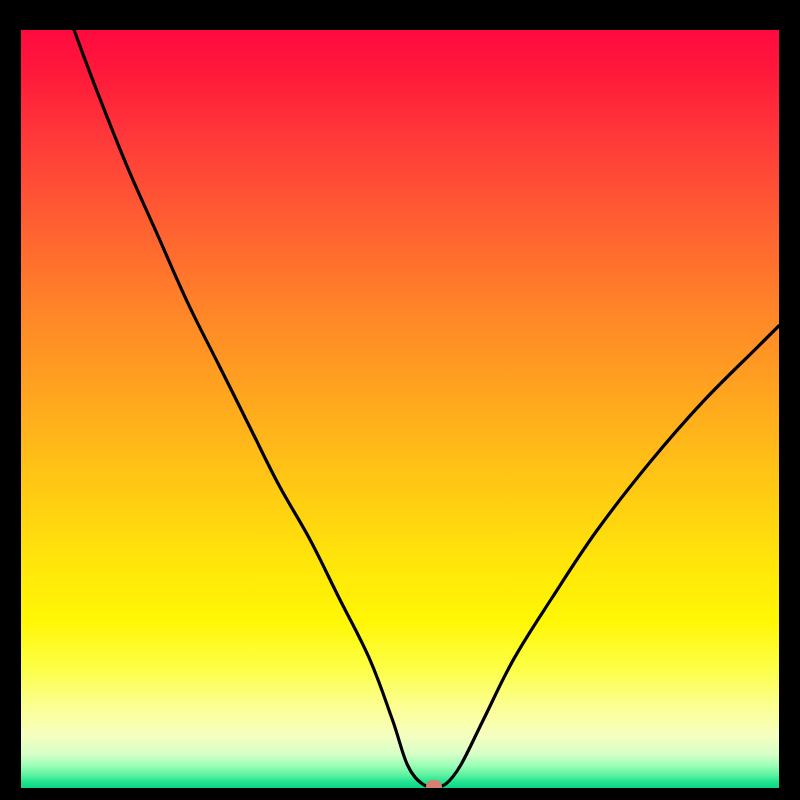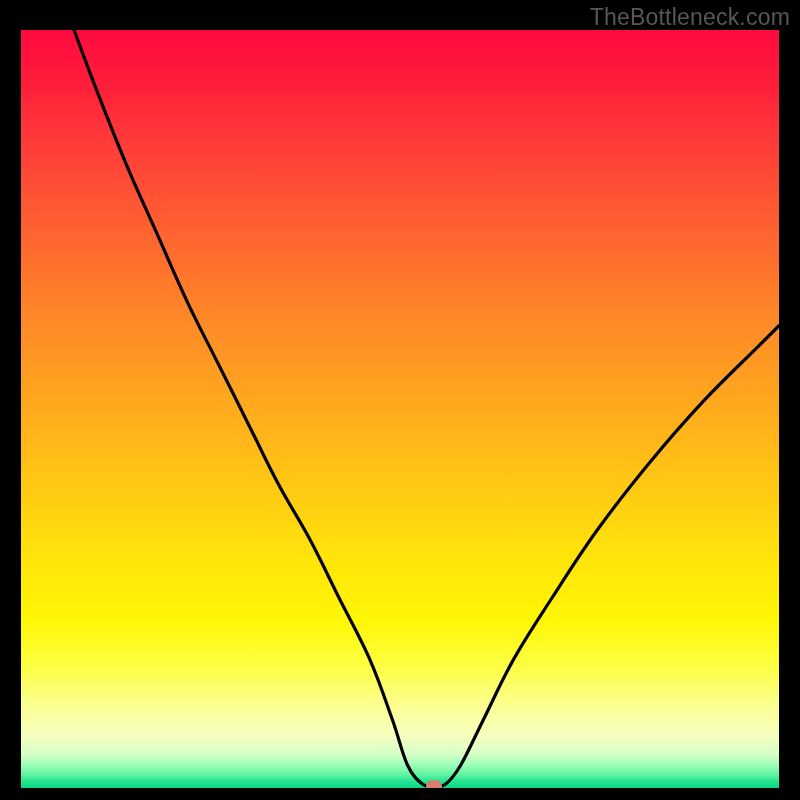--- a/index.html
+++ b/index.html
@@ -86,21 +86,20 @@
     background: #d58171;
     z-index: 3;
     transform: translate(-50%, -50%);
   }
 </style>
 </head>
 <body>
 
 <div class="frame">
 
-  <div class="watermark">TheBottleneck.com</div>
 
   <div class="plot-outer">
     <div class="plot-area">
       <div class="gradient"></div>
 
       <svg class="curve" viewBox="0 0 758 758" preserveAspectRatio="none">
         <path id="curve-path" d="M 53.06 0.00 C 57.15 10.92, 66.25 36.08, 75.80 60.64 C 85.35 85.20, 95.20 110.52, 106.12 136.44 C 117.04 162.36, 125.52 180.10, 136.44 204.66 C 147.36 229.22, 155.84 249.69, 166.76 272.88 C 177.68 296.07, 186.16 311.69, 197.08 333.52 C 208.00 355.35, 216.48 372.33, 227.40 394.16 C 238.32 415.99, 246.80 434.33, 257.72 454.80 C 268.64 475.27, 277.12 487.39, 288.04 507.86 C 298.96 528.33, 307.44 546.67, 318.36 568.50 C 329.28 590.33, 339.13 607.31, 348.68 629.14 C 358.23 650.97, 364.60 670.68, 371.42 689.78 C 378.24 708.88, 381.12 723.66, 386.58 735.26 C 392.04 746.86, 396.96 750.53, 401.74 754.21 C 406.52 757.89, 409.02 755.73, 413.11 755.73 C 417.20 755.73, 419.70 757.89, 424.48 754.21 C 429.26 750.53, 432.82 746.86, 439.64 735.26 C 446.46 723.66, 452.83 708.88, 462.38 689.78 C 471.93 670.68, 480.42 650.97, 492.70 629.14 C 504.98 607.31, 515.59 591.69, 530.60 568.50 C 545.61 545.31, 558.34 524.84, 576.08 500.28 C 593.82 475.72, 610.04 455.25, 629.14 432.06 C 648.24 408.87, 663.10 391.89, 682.20 371.42 C 701.30 350.95, 721.62 332.00, 735.26 318.36 C 748.90 304.72, 753.91 299.71, 758.00 295.62" fill="none" stroke="#000000" stroke-width="3.2" stroke-linecap="round" stroke-linejoin="round"></path>
       </svg>
 
       <div class="marker" id="min-marker" style="left: 413.11px; top: 755.726px; background: rgb(213, 129, 113);"></div>

